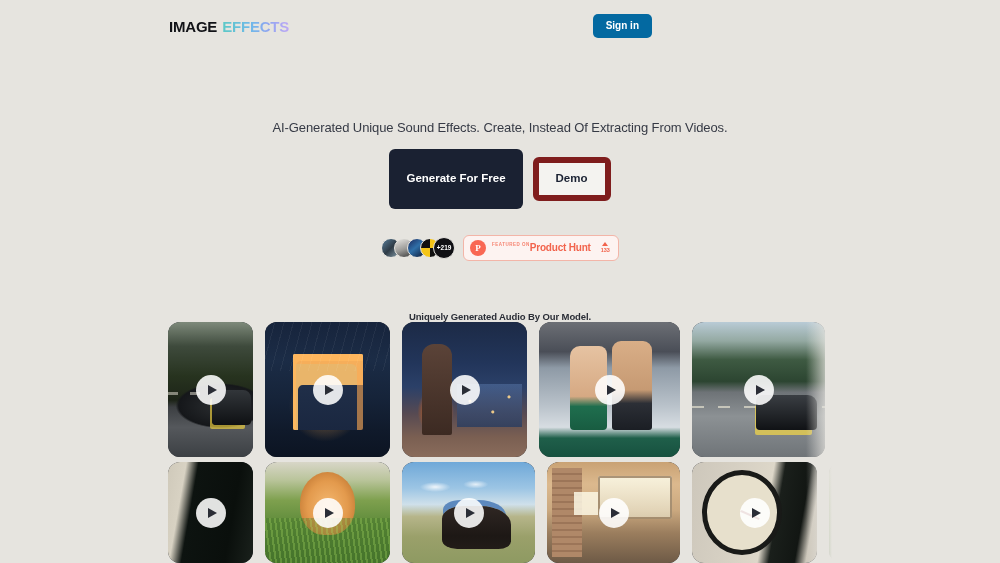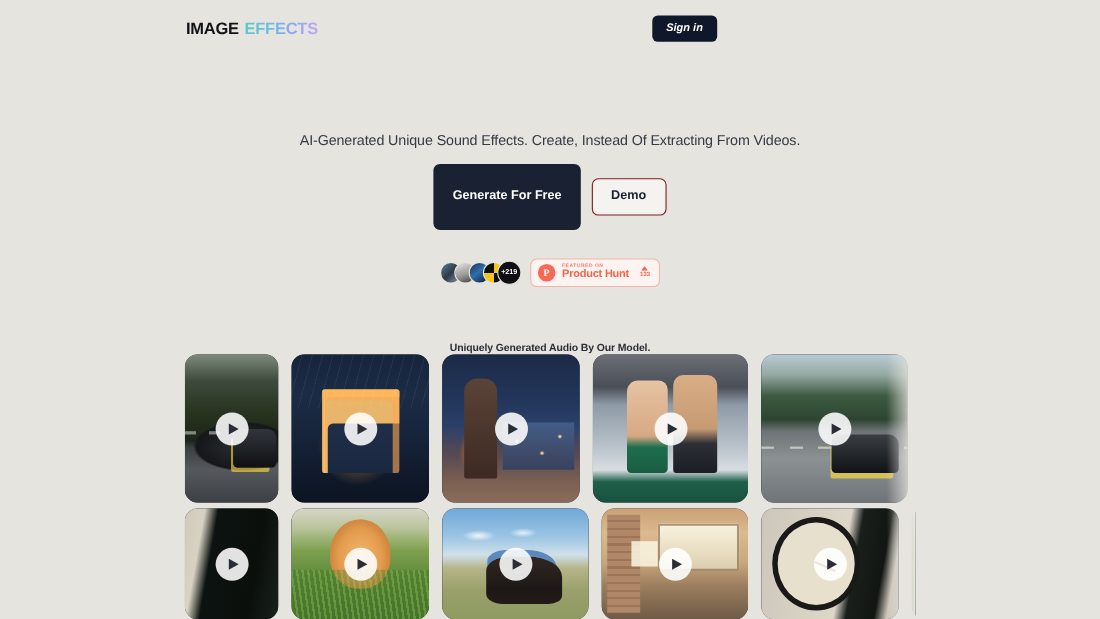--- a/index.html
+++ b/index.html
@@ -42,31 +42,30 @@
   .logo-image { color: #111217; }
   .logo-effects {
     background: linear-gradient(90deg, #5cc9c6 0%, #6fb9e8 42%, #8fa6f0 68%, #bda7f5 100%);
     -webkit-background-clip: text;
     background-clip: text;
     color: transparent;
     -webkit-text-fill-color: transparent;
   }
 
   .signin-btn {
-    background: #0f172a;
+    background: #0369a1;
     color: #ffffff;
     font-size: 10px;
     font-weight: bold;
     border: none;
     border-radius: 5px;
     padding: 7px 13px;
     cursor: pointer;
     line-height: 1;
     font-family: inherit;
-    font-style: italic;
   }
 
   
   .hero {
     position: absolute;
     top: 100px;
     left: 0;
     width: 1000px;
     display: flex;
     flex-direction: column;
@@ -126,21 +125,21 @@
     padding: 24px 17px;
     cursor: pointer;
     line-height: 1;
     font-family: inherit;
   }
   .btn-secondary {
     background: #f4f3f0;
     color: #1a2132;
     font-size: 11.5px;
     font-weight: bold;
-    border: 1px solid #7f1d1d;
+    border: 6px solid #7f1d1d;
     border-radius: 6px;
     padding: 10px 17px;
     cursor: pointer;
     line-height: 1;
     font-family: inherit;
   }
 
   
   .social-row {
     margin-top: 26px;
@@ -196,21 +195,21 @@
     border-radius: 50%;
     background: #f96854;
     color: #fff;
     font-size: 9px;
     font-weight: bold;
     display: flex;
     align-items: center;
     justify-content: center;
     font-family: "Liberation Serif", serif;
   }
-  .ph-text { display: flex; flex-direction: column; line-height: 1; }
+  .ph-text { display: flex; flex-direction: row; line-height: 1; }
   .ph-featured {
     font-size: 4.5px;
     font-weight: bold;
     letter-spacing: 0.5px;
     color: #f58370;
     margin-bottom: 1px;
   }
   .ph-name {
     font-size: 10px;
     font-weight: bold;

